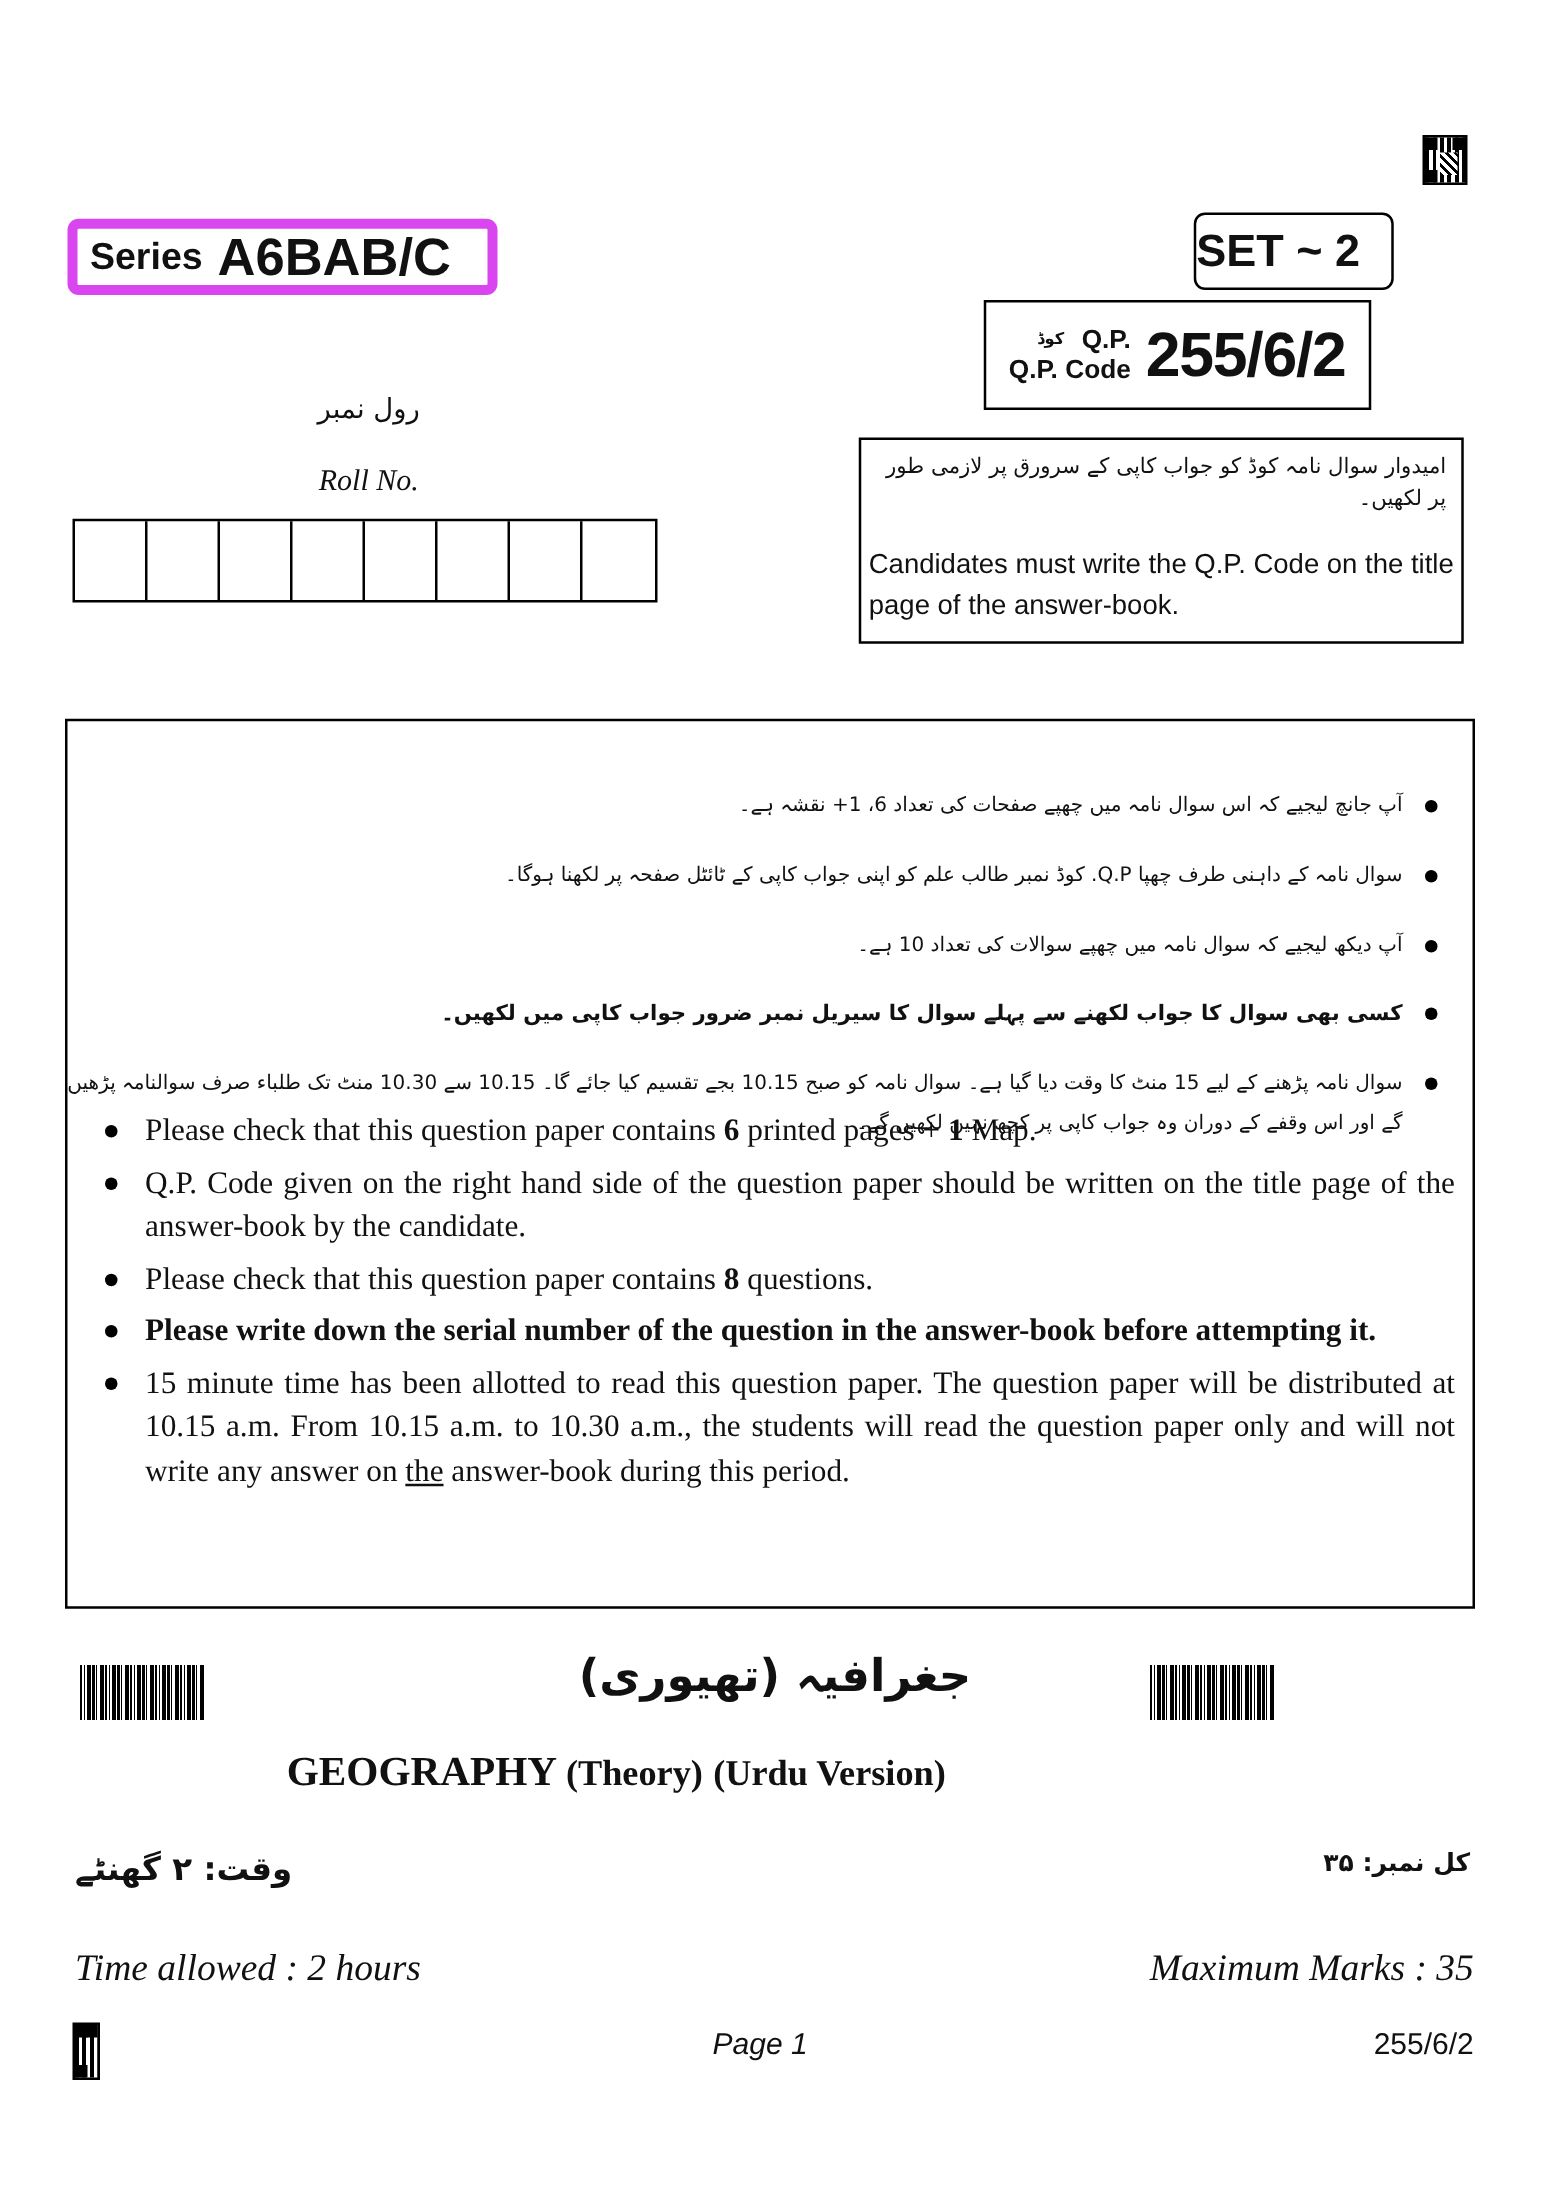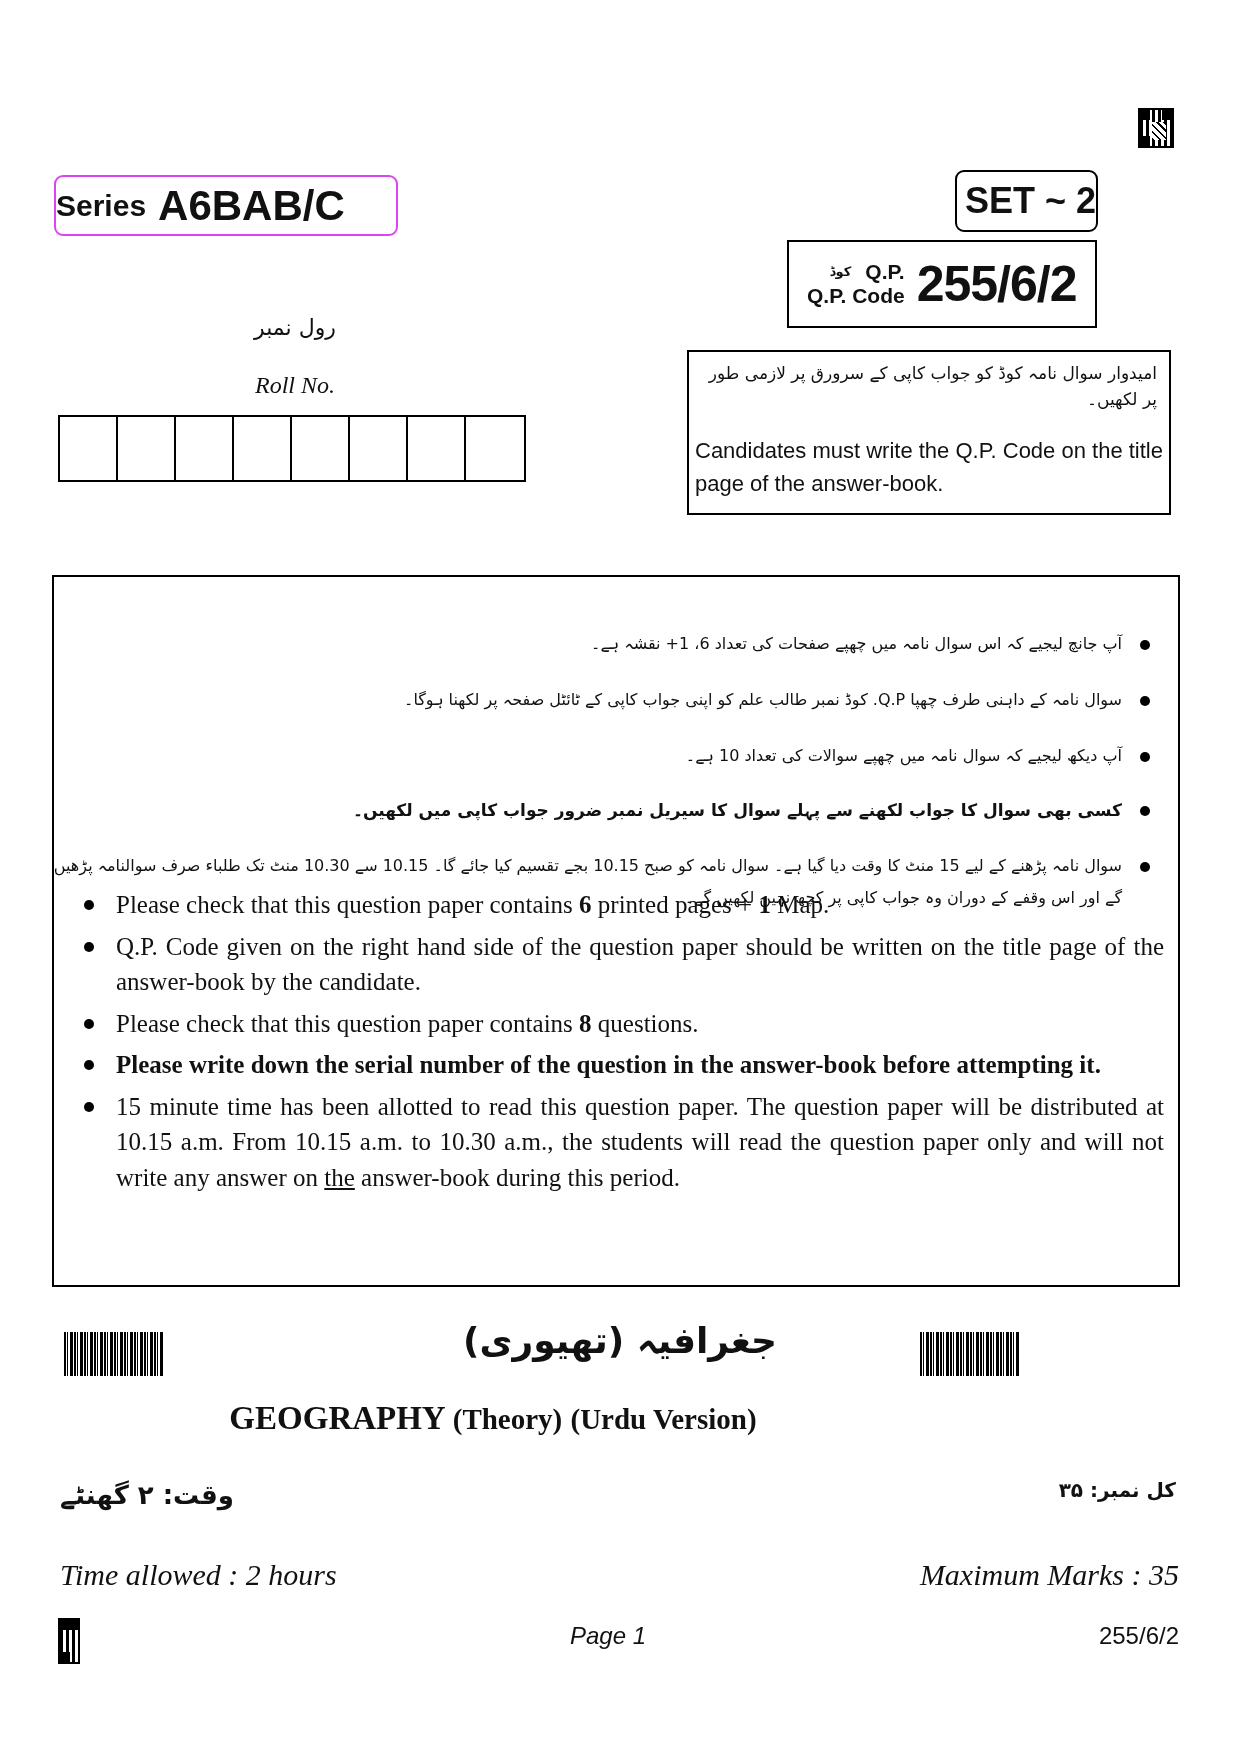--- a/index.html
+++ b/index.html
@@ -14,29 +14,29 @@
       linear-gradient(#000,#000) 100% 0/10px 10px no-repeat,
       linear-gradient(#000,#000) 0 100%/10px 10px no-repeat,
       repeating-linear-gradient(90deg, #000 0 3px, #fff 3px 6px),
       #fff;
       border: 2px solid #000; }
   .qr .inner { position:absolute; inset: 12px 6px 6px 12px;
       background: repeating-linear-gradient(45deg,#000 0 2px,#fff 2px 5px); }
 
   
   .series-box { left: 54px; top: 175px; width: 344px; height: 61px;
-      border: 2px solid #d946ef; border-radius: 9px;
-      display: flex; align-items: center; gap: 12px;
+      border: 8px solid #d946ef; border-radius: 9px;
+      display: flex; align-items: center; padding-left: 10px; gap: 12px;
       font-family: "Liberation Sans", sans-serif; font-weight: bold; }
   .series-label { font-size: 30px; }
   .series-code { font-size: 42px; }
 
-  .set-box { left: 955px; top: 170px; width: 143px; height: 62px;
+  .set-box { left: 955px; top: 170px; width: 160px; height: 62px;
       border: 2px solid #000; border-radius: 9px;
-      display: flex; align-items: center; justify-content: flex-end;
+      display: flex; align-items: center; justify-content: flex-start;
       font-family: "Liberation Sans", sans-serif; font-weight: bold; font-size: 36px; }
 
   .qp-box { left: 787px; top: 240px; width: 310px; height: 88px;
       border: 2px solid #000; display: flex; align-items: center; padding: 0 6px 0 18px; }
   .qp-labels { display: flex; flex-direction: column; align-items: flex-end;
       font-family: "Liberation Sans", sans-serif; font-weight: bold; font-size: 21px; line-height: 24px; }
   .qp-labels .row1 { display: flex; align-items: center; gap: 14px; }
   .qp-labels .urdu-small { font-family: "DejaVu Sans", sans-serif; font-size: 13px; font-weight: bold; }
   .qp-number { font-family: "Liberation Sans", sans-serif; font-weight: bold; font-size: 50px; margin-left: 12px; letter-spacing: -1px; }
 

